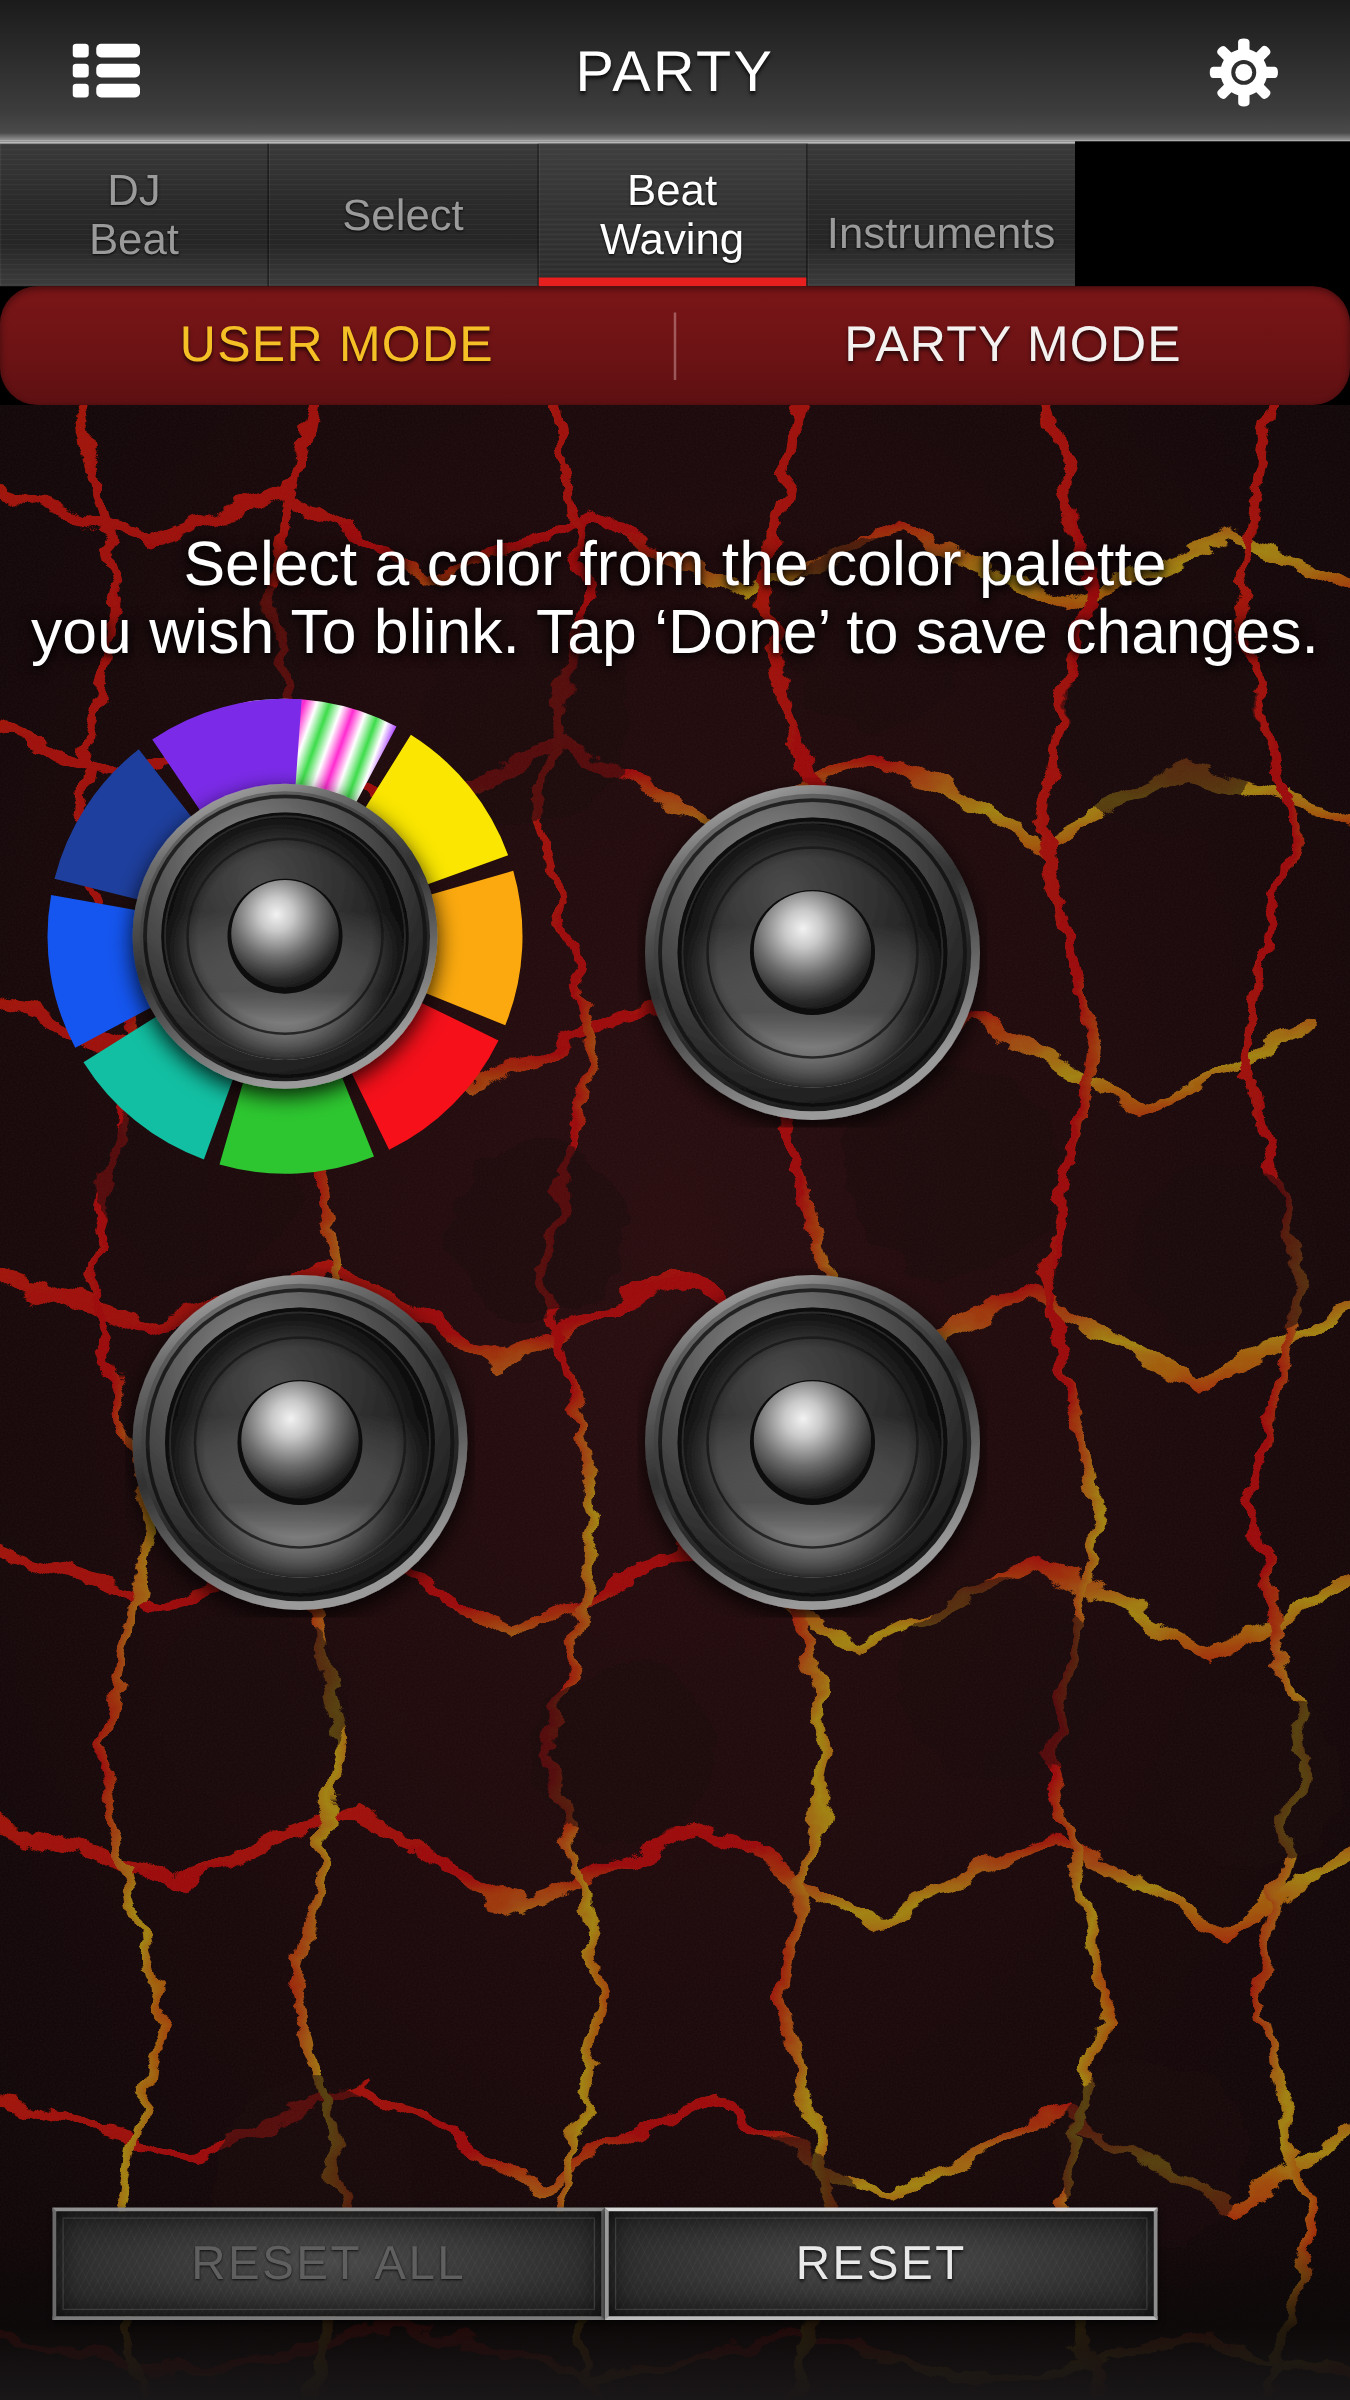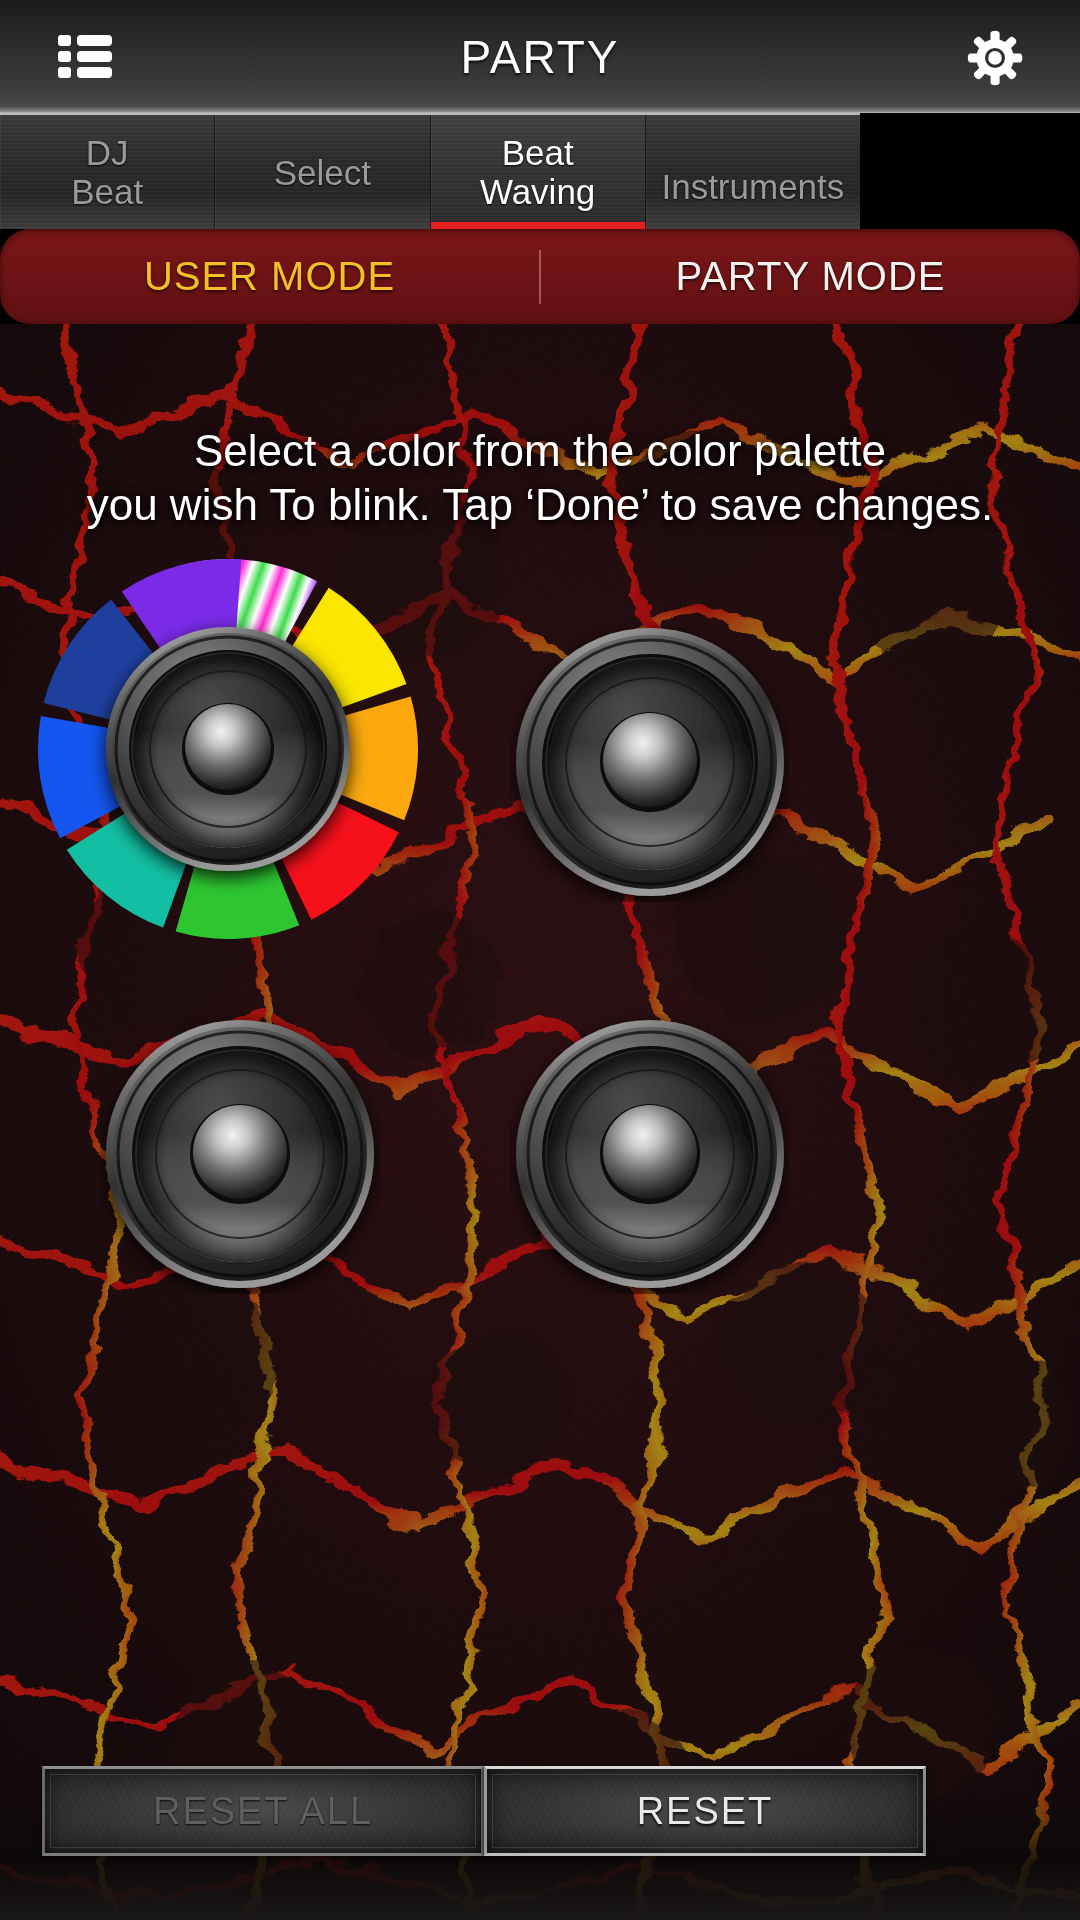--- a/index.html
+++ b/index.html
@@ -80,21 +80,21 @@
     overflow:hidden;
   }
   .lava{ position:absolute; inset:0; }
   .stage-bottom-fade{
     position:absolute; left:0; bottom:0; width:1080px; height:130px;
     background:linear-gradient(180deg,rgba(10,6,6,0) 0%,rgba(12,9,9,.85) 55%,#1a1718 100%);
   }
 
   .instructions{
     position:absolute; left:0; top:100px; width:1080px;
-    text-align:center; color:#fff; font-size:44px; line-height:54px;
+    text-align:center; color:#fff; font-size:50px; line-height:54px;
     text-shadow:0 2px 5px rgba(0,0,0,.95), 0 0 12px rgba(0,0,0,.8);
     z-index:5;
   }
 
   
   .pad{ position:absolute; cursor:pointer; }
   .pad svg{ display:block; width:100%; height:100%; }
 
   
   .footer{

